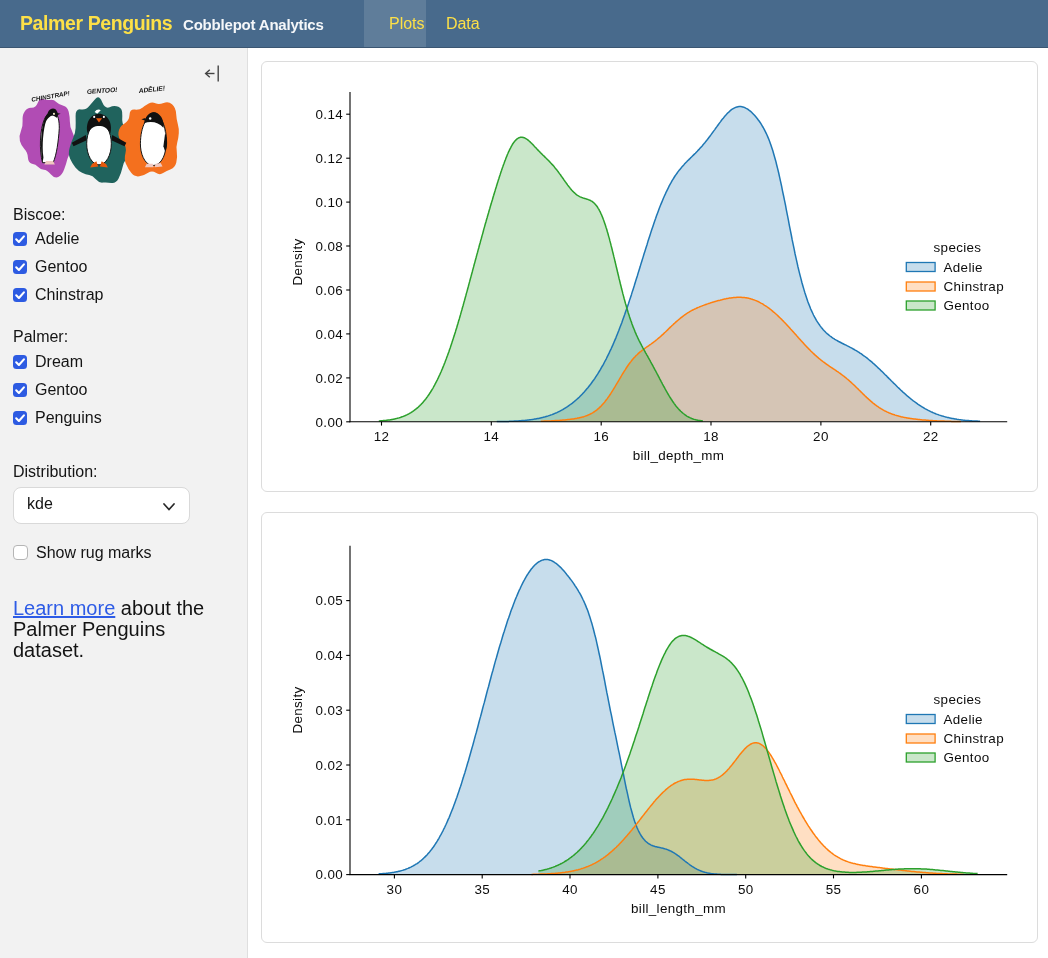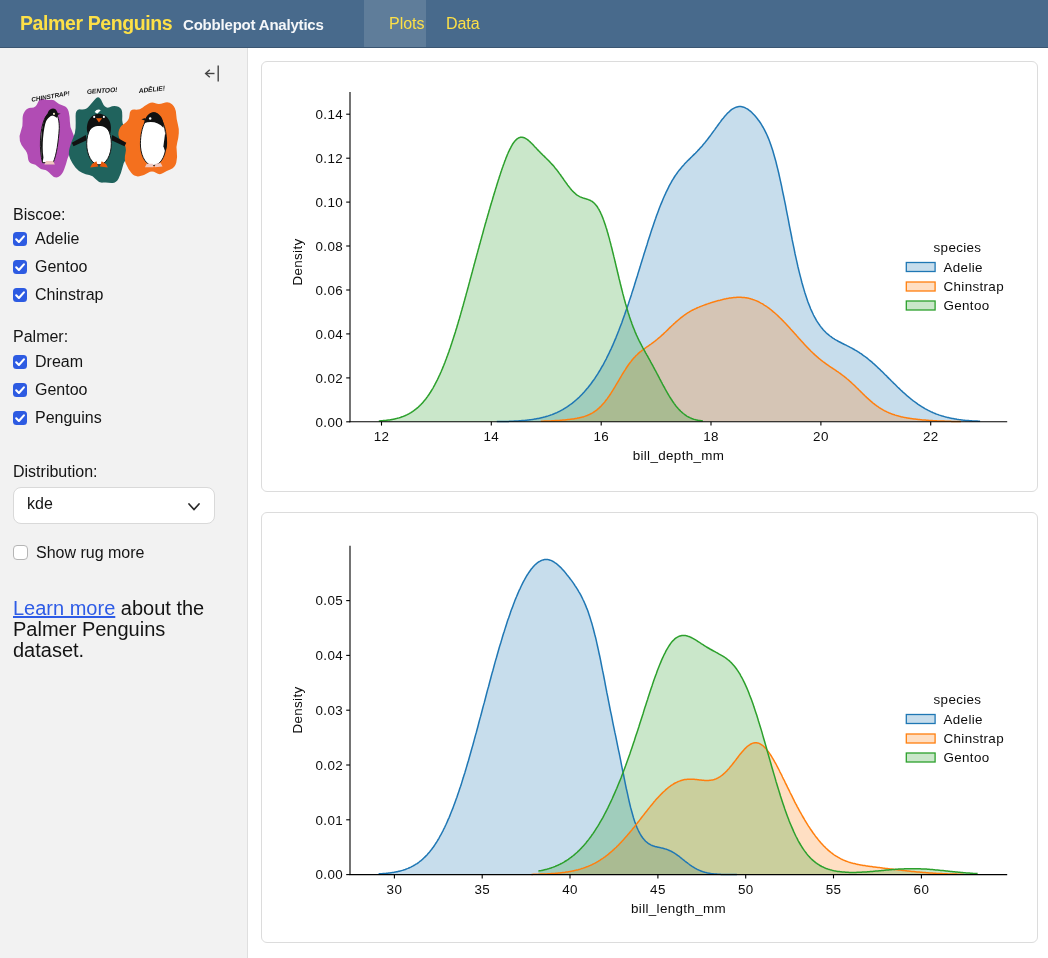--- a/index.html
+++ b/index.html
@@ -9,21 +9,21 @@
 #navbar .tab { position:absolute; top:0; height:47px; line-height:47px; font-size:16px; color:#fde047; text-align:center;padding-left:24px; }
 #tab1 { left:363.7px; width:62.2px; background:rgba(255,255,255,.13); }
 #tab2 { left:419px; width:63.6px; }
 #sidebar { position:absolute; left:0; top:48px; width:248px; height:910px; background:#f2f2f2; border-right:1px solid #dfdfdf; }
 .slabel { position:absolute; left:13px; font-size:16px; color:#141414; }
 .cbrow { position:absolute; left:13px; height:14px; }
 .cb { position:absolute; left:0; top:0; width:14px; height:14px; background:#2d5be2; border-radius:3.5px; display:inline-block; }
 .cb svg { position:absolute; left:0; top:0; }
 .cbe { background:#fff; border:1px solid #b5b5b5; border-radius:4px; width:15px; height:15px; }
 .cbl { position:absolute; left:22px; top:-2px; font-size:16px; color:#141414; white-space:nowrap; }
-#select { position:absolute; left:13px; top:487px; width:202px; height:36.5px; background:#fff; border:1px solid #d9d9d9; border-radius:8px; }
+#select { position:absolute; left:13px; top:487px; width:177px; height:36.5px; background:#fff; border:1px solid #d9d9d9; border-radius:8px; }
 #select .val { position:absolute; left:13px; top:7px; font-size:16px; color:#141414; }
 #learn { position:absolute; left:13px; top:598px; width:215px; font-size:20px; line-height:21px; color:#141414; }
 #learn a { color:#2e5ce6; text-decoration:underline; }
 #main { position:absolute; left:248px; top:48px; width:800px; height:910px; background:#fff; }
 .card { position:absolute; left:260.5px; width:777.5px; height:431px; background:#fff; border:1px solid #dcdcdc; border-radius:6px; }
 #card1 { top:61px; }
 #card2 { top:511.5px; }
 .mt { font-size:13.4px; fill:#0c0c0c; font-family:"Liberation Sans",sans-serif; letter-spacing:0.35px; }
 </style></head>
 <body>
@@ -227,14 +227,14 @@
   </div>
 <div class="slabel" style="top:463px">Distribution:</div>
 <div id="select">
     <span class="val">kde</span>
  <svg style="position:absolute;right:13px;top:13px" width="14" height="11" viewBox="0 0 14 11">
       <path d="M2 3 L7 8.5 L12 3" fill="none" stroke="#282828" stroke-width="1.7" stroke-linecap="round"></path>
     </svg>
 </div>
 <div class="cbrow" style="top:544.5px">
     <span class="cb cbe"></span>
-    <span class="cbl" style="left:23px;top:-1px">Show rug more</span>
+    <span class="cbl" style="left:23px;top:-1px">Show rug marks</span>
   </div>
 <div id="learn"><a href="#">Learn more</a> about the Palmer Penguins dataset.</div>
 </body></html>

